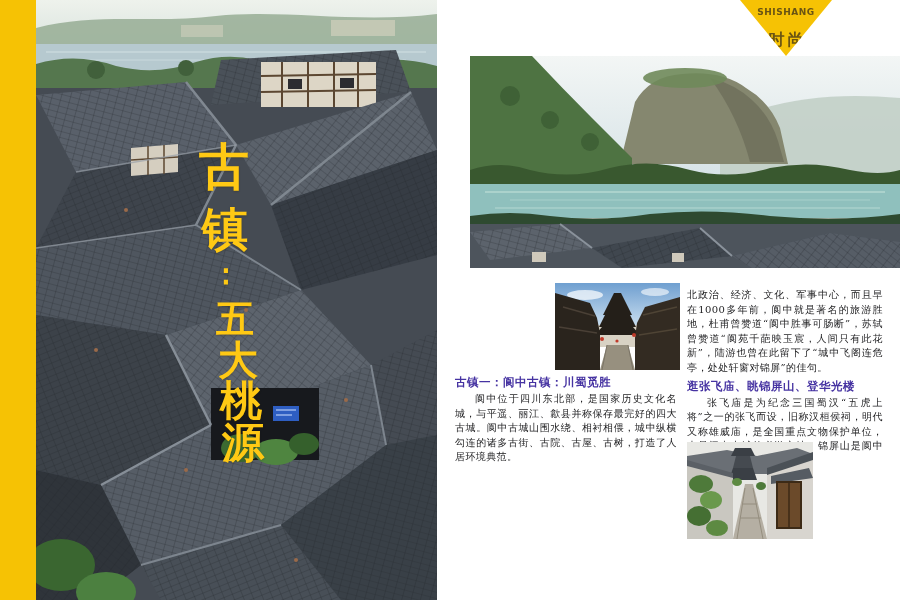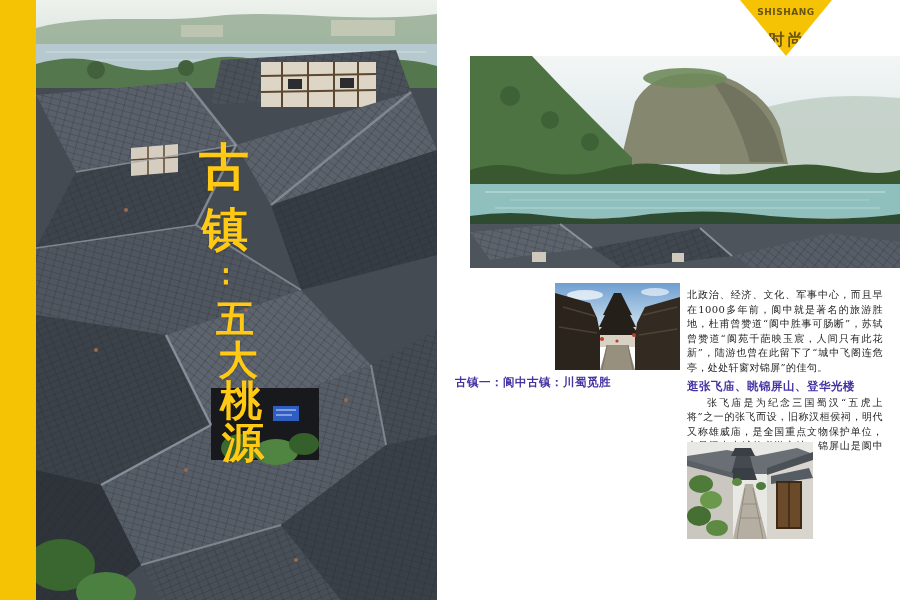--- a/index.html
+++ b/index.html
@@ -242,20 +242,21 @@
     <polygon points="45,87 80,87 73,62 52,62" fill="#97907f"></polygon>
     <line x1="52" y1="62" x2="47" y2="87" stroke="#7b7466" stroke-width="1"></line>
     <line x1="73" y1="62" x2="78" y2="87" stroke="#7b7466" stroke-width="1"></line>
     <circle cx="47" cy="56" r="2" fill="#c03a2a"></circle>
     <circle cx="79" cy="52" r="2" fill="#c03a2a"></circle>
     <circle cx="62" cy="58" r="1.6" fill="#c03a2a"></circle>
   </svg>
 
   <div class="col col-left">
     <h3>古镇一：阆中古镇：川蜀觅胜</h3>
+    <p class="indent">阆中位于四川东北部，是国家历史文化名城，与平遥、丽江、歙县并称保存最完好的四大古城。阆中古城山围水绕、相衬相偎，城中纵横勾连的诸多古街、古院、古屋、古树，打造了人居环境典范。</p>
   </div>
 
   <div class="col col-right">
     <p>北政治、经济、文化、军事中心，而且早在1000多年前，阆中就是著名的旅游胜地，杜甫曾赞道“阆中胜事可肠断”，苏轼曾赞道“阆苑千葩映玉宸，人间只有此花新”，陆游也曾在此留下了“城中飞阁连危亭，处处轩窗对锦屏”的佳句。</p>
     <h3>逛张飞庙、眺锦屏山、登华光楼</h3>
     <p class="indent">张飞庙是为纪念三国蜀汉“五虎上将”之一的张飞而设，旧称汉桓侯祠，明代又称雄威庙，是全国重点文物保护单位，也是阆中古城的必游之地。锦屏山是阆中人的骄傲。锦屏山</p>
   </div>
 
   <svg class="alley" width="126" height="97" viewBox="0 0 126 97">
     <rect x="0" y="0" width="126" height="97" fill="#e8e8e4"></rect>

